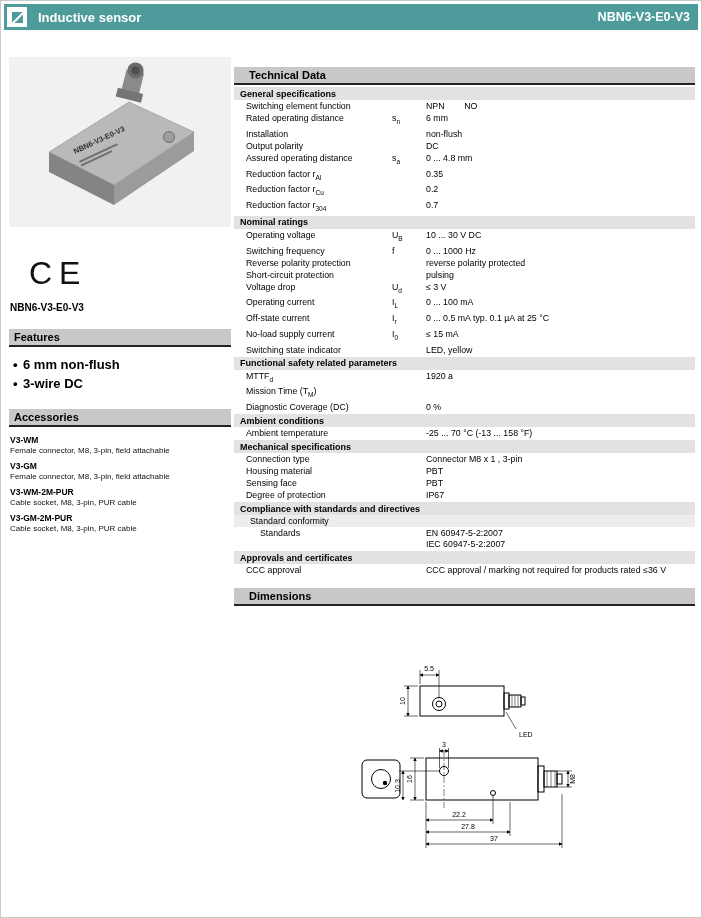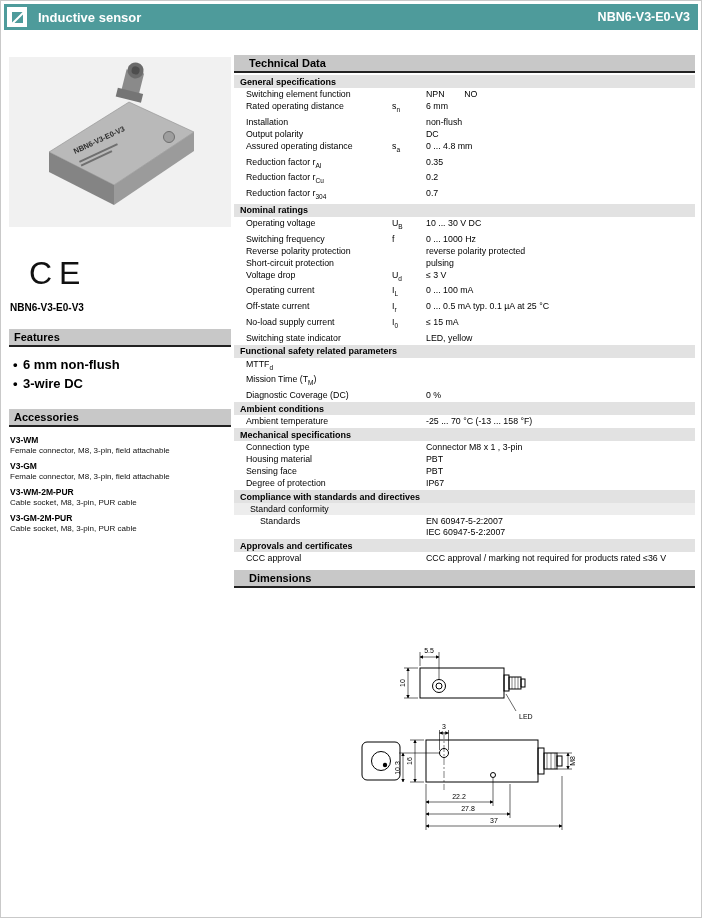--- a/index.html
+++ b/index.html
@@ -36,21 +36,21 @@
   .tech-table { margin:2px 0 6px 0; }
   .subsec { background:#e2e2e2; font-weight:bold; font-size:9px; padding:1.5px 4px 1.5px 6px; line-height:10px; margin-top:1px; }
   .row { display:grid; grid-template-columns:146px 34px 1fr; padding:1px 2px 1px 12px; font-size:8.8px; line-height:10px; background:#fff; }
   .row sub, .subsec sub { font-size:6.5px; }
   .row.group { background:#ededed; }
   .row.group .lbl { grid-column:1 / 4; padding-left:4px; }
   .row.indent .lbl { padding-left:14px; }
   .row .val div { line-height:10.5px; }
   .dim-area { margin-top:2px; }
   .dim-area svg, .elec-area svg { display:block; }
-  .right-col .bar { margin-top:0;padding-left:15px; }
+  .right-col .bar { margin-top:12px;padding-left:15px; }
   svg text { font-family:"Liberation Sans", sans-serif; }
 </style>
 </head>
 <body>
 
 <div class="page">
 
   <header class="topbar">
     <div class="logo">
         <div class="logo-inner"></div>
@@ -200,20 +200,21 @@
         </div>
         <div class="row">
           <span class="lbl"><span>Switching state indicator</span></span>
           <span class="sym"></span>
           <span class="val">LED, yellow</span>
         </div>
         <div class="subsec"><span>Functional safety related parameters</span></div>
         <div class="row">
           <span class="lbl"><span>MTTF</span><sub>d</sub><span></span></span>
           <span class="sym"></span>
+          <span class="val">1920 a</span>
         </div>
         <div class="row">
           <span class="lbl"><span>Mission Time (T</span><sub>M</sub><span>)</span></span>
           <span class="sym"></span>
         </div>
         <div class="row">
           <span class="lbl"><span>Diagnostic Coverage (DC)</span></span>
           <span class="sym"></span>
           <span class="val">0 %</span>
         </div>

